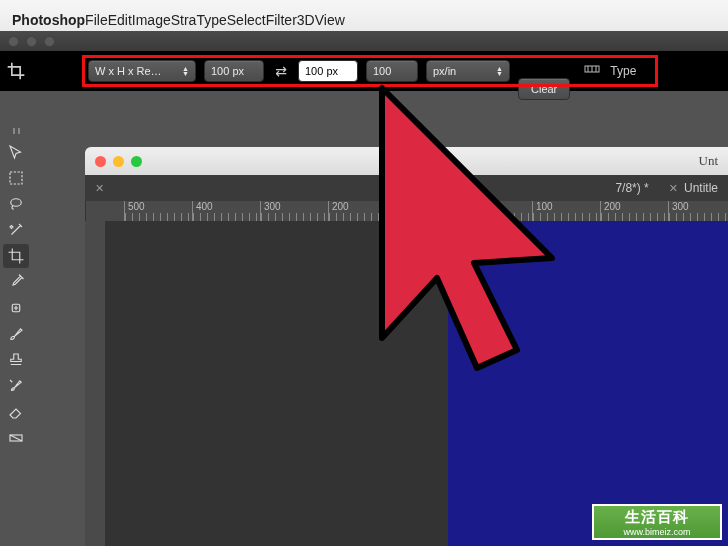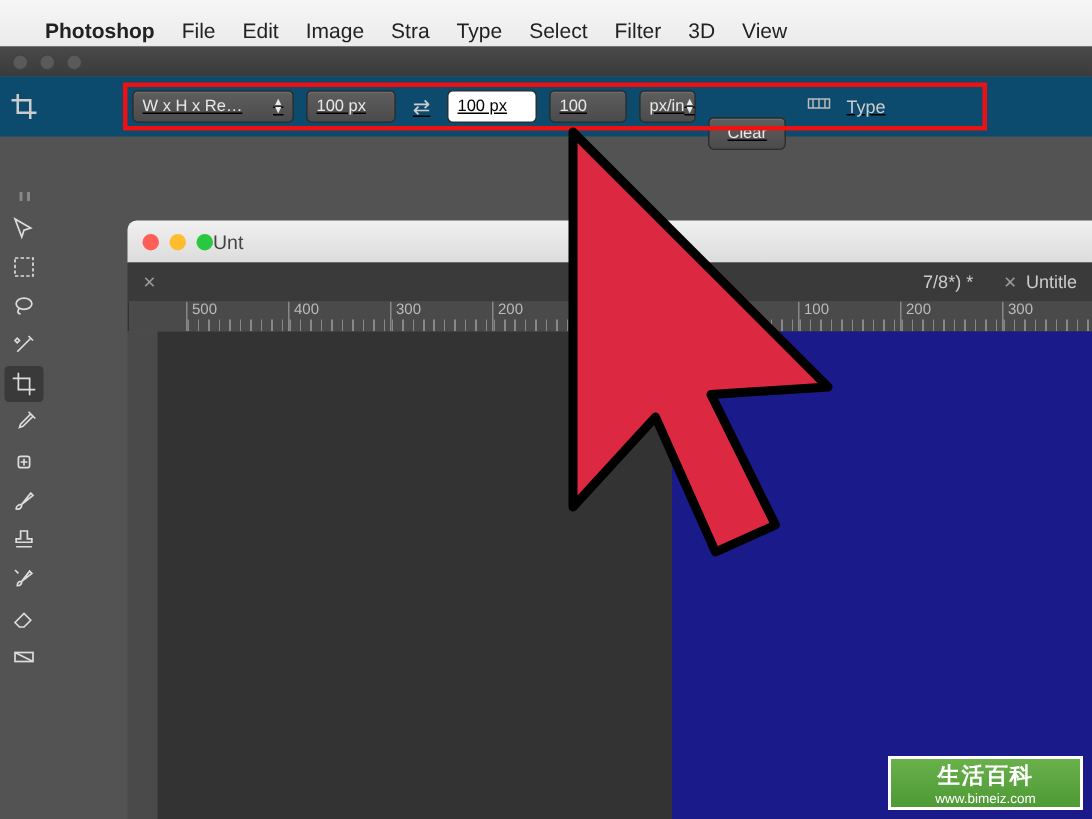--- a/index.html
+++ b/index.html
@@ -1,70 +1,70 @@
 <!DOCTYPE html>
 <html><head>
   <meta charset="utf-8">
   <style>
     * { margin: 0; padding: 0; box-sizing: border-box; }
     body { width: 728px; height: 546px; background: #e8e8e8; font-family: -apple-system, "Helvetica Neue", Arial, sans-serif; overflow: hidden; position: relative; }
 
     
-    .mac-menubar { height: 40px; background: linear-gradient(#f6f6f6, #e8e8e8); display: flex; align-items: center; padding: 0 12px; font-size: 14px; color: #222; gap: 18px; border-bottom: 1px solid #ccc; }
+    .mac-menubar { height: 40px; background: linear-gradient(#f6f6f6, #e8e8e8); display: flex; align-items: center; padding: 0 12px; font-size: 14px; color: #222; border-bottom: 1px solid #ccc; }
     .mac-menubar .apple { font-size: 16px; }
     .mac-menubar .appname { font-weight: 700; }
     .mac-menubar span { cursor: default; }
 
     
     .window { position: absolute; top: 31px; left: 0; right: 0; bottom: 0; background: #535353; }
     .titlebar { height: 20px; background: linear-gradient(#4a4a4a, #3a3a3a); display: flex; align-items: center; padding: 0 8px; }
     .traffic { display: flex; gap: 7px; }
     .tl { width: 11px; height: 11px; border-radius: 50%; }
     .tl.red { background: #5a5a5a; border: 1px solid #424242; }
     .tl.yel { background: #5a5a5a; border: 1px solid #424242; }
     .tl.grn { background: #5a5a5a; border: 1px solid #424242; }
 
     
-    .optionsbar { height: 40px; background: #0c4a6e; display: flex; align-items: center; padding: 0 6px; gap: 8px; position: relative; text-decoration: underline; }
+    .optionsbar { height: 40px; background: #000000; display: flex; align-items: center; padding: 0 6px; gap: 8px; position: relative; }
     .optionsbar .crop-ico { width: 20px; height: 20px; display: flex; align-items: center; justify-content: center; margin-right: 6px; }
     .red-box { position: absolute; top: 4px; left: 82px; width: 576px; height: 32px; border: 3px solid #e11; pointer-events: none; z-index: 5; }
 
     .ps-select, .ps-input, .ps-btn {
       background: linear-gradient(#5e5e5e, #4b4b4b);
       border: 1px solid #2e2e2e;
       border-radius: 4px;
       color: #e8e8e8;
       height: 22px;
       font-size: 11px;
       box-shadow: inset 0 1px 0 rgba(255,255,255,0.1);
     }
     .ps-select { width: 108px; display: flex; align-items: center; padding: 0 6px; justify-content: space-between; }
     .ps-select .arrows { display:flex; flex-direction:column; font-size:7px; line-height:5px; }
     .ps-input { width: 60px; padding: 0 6px; display: flex; align-items: center; }
     .ps-input.active { background: #fff; color: #000; }
     .swap-ico { width: 18px; color: #ccc; font-size: 14px; text-align: center; }
     .ps-btn { padding: 0 12px; display: flex; align-items: center; margin-top: 36px; }
-    .ps-unit { width: 38px; display: flex; padding: 0 6px; justify-content: space-between; }
+    .ps-unit { width: 84px; display: flex; padding: 0 6px; justify-content: space-between; }
     .straighten-ico { width: 18px; color:#bbb; margin-left: 6px; }
     .stra-label { color:#ccc; font-size:12px; }
 
     
     .toolbox { position: absolute; left: 0; top: 91px; bottom: 0; width: 32px; background: #535353; display:flex; flex-direction:column; align-items:center; padding-top:6px; gap:2px; }
     .toolbox .grip { width: 24px; height: 6px; display:flex; justify-content:center; gap:3px; margin-bottom:4px; }
     .toolbox .grip span { width:2px; height:6px; background:#888; }
     .tbbtn { width: 26px; height: 24px; border-radius:3px; display:flex; align-items:center; justify-content:center; color:#ddd; }
     .tbbtn svg { width:18px; height:18px; stroke:#ddd; fill:none; stroke-width:1.5; }
     .tbbtn.sel { background:#3a3a3a; }
 
     
     .doc-chrome { position:absolute; left: 85px; top: 116px; right:0; height: 28px; background: linear-gradient(#f0f0f0, #dcdcdc); border-top-left-radius:6px; display:flex; align-items:center; }
     .doc-chrome .traffic2 { display:flex; gap:7px; margin-left:10px; }
     .tl2 { width:11px; height:11px; border-radius:50%; }
     .tl2.r { background:#ff5f57; } .tl2.y { background:#febc2e; } .tl2.g { background:#28c840; }
-    .doc-chrome .title { flex:1; color:#444; font-size:13px; padding-right:10px; }
+    .doc-chrome .title { flex:1; text-align:right; color:#444; font-size:13px; padding-right:10px;font-family:Liberation Serif, serif; }
 
     .tabbar { position:absolute; left:85px; top:144px; right:0; height:26px; background:#3a3a3a; display:flex; align-items:center; color:#ccc; font-size:12px; }
     .tab { padding:0 10px; display:flex; align-items:center; height:100%; gap:6px; }
     .tab .x { font-size:11px; color:#999; }
 
     .ruler-h { position:absolute; left:85px; top:170px; right:0; height:20px; background:#4a4a4a; display:flex; color:#bbb; font-size:10px; overflow:hidden;gap:38px; }
     .ruler-h .corner { width:20px; height:20px; background:#4a4a4a; border-right:1px solid #333; }
     .ruler-h .ticks { display:flex; flex:1; }
     .ruler-h .tick { width:68px; border-left:1px solid #888; padding-left:3px; position:relative; }
     .ruler-h .tick::after { content:''; position:absolute; bottom:0; left:0; right:0; height:8px; background: repeating-linear-gradient(90deg, #888 0 1px, transparent 1px 7px); }

